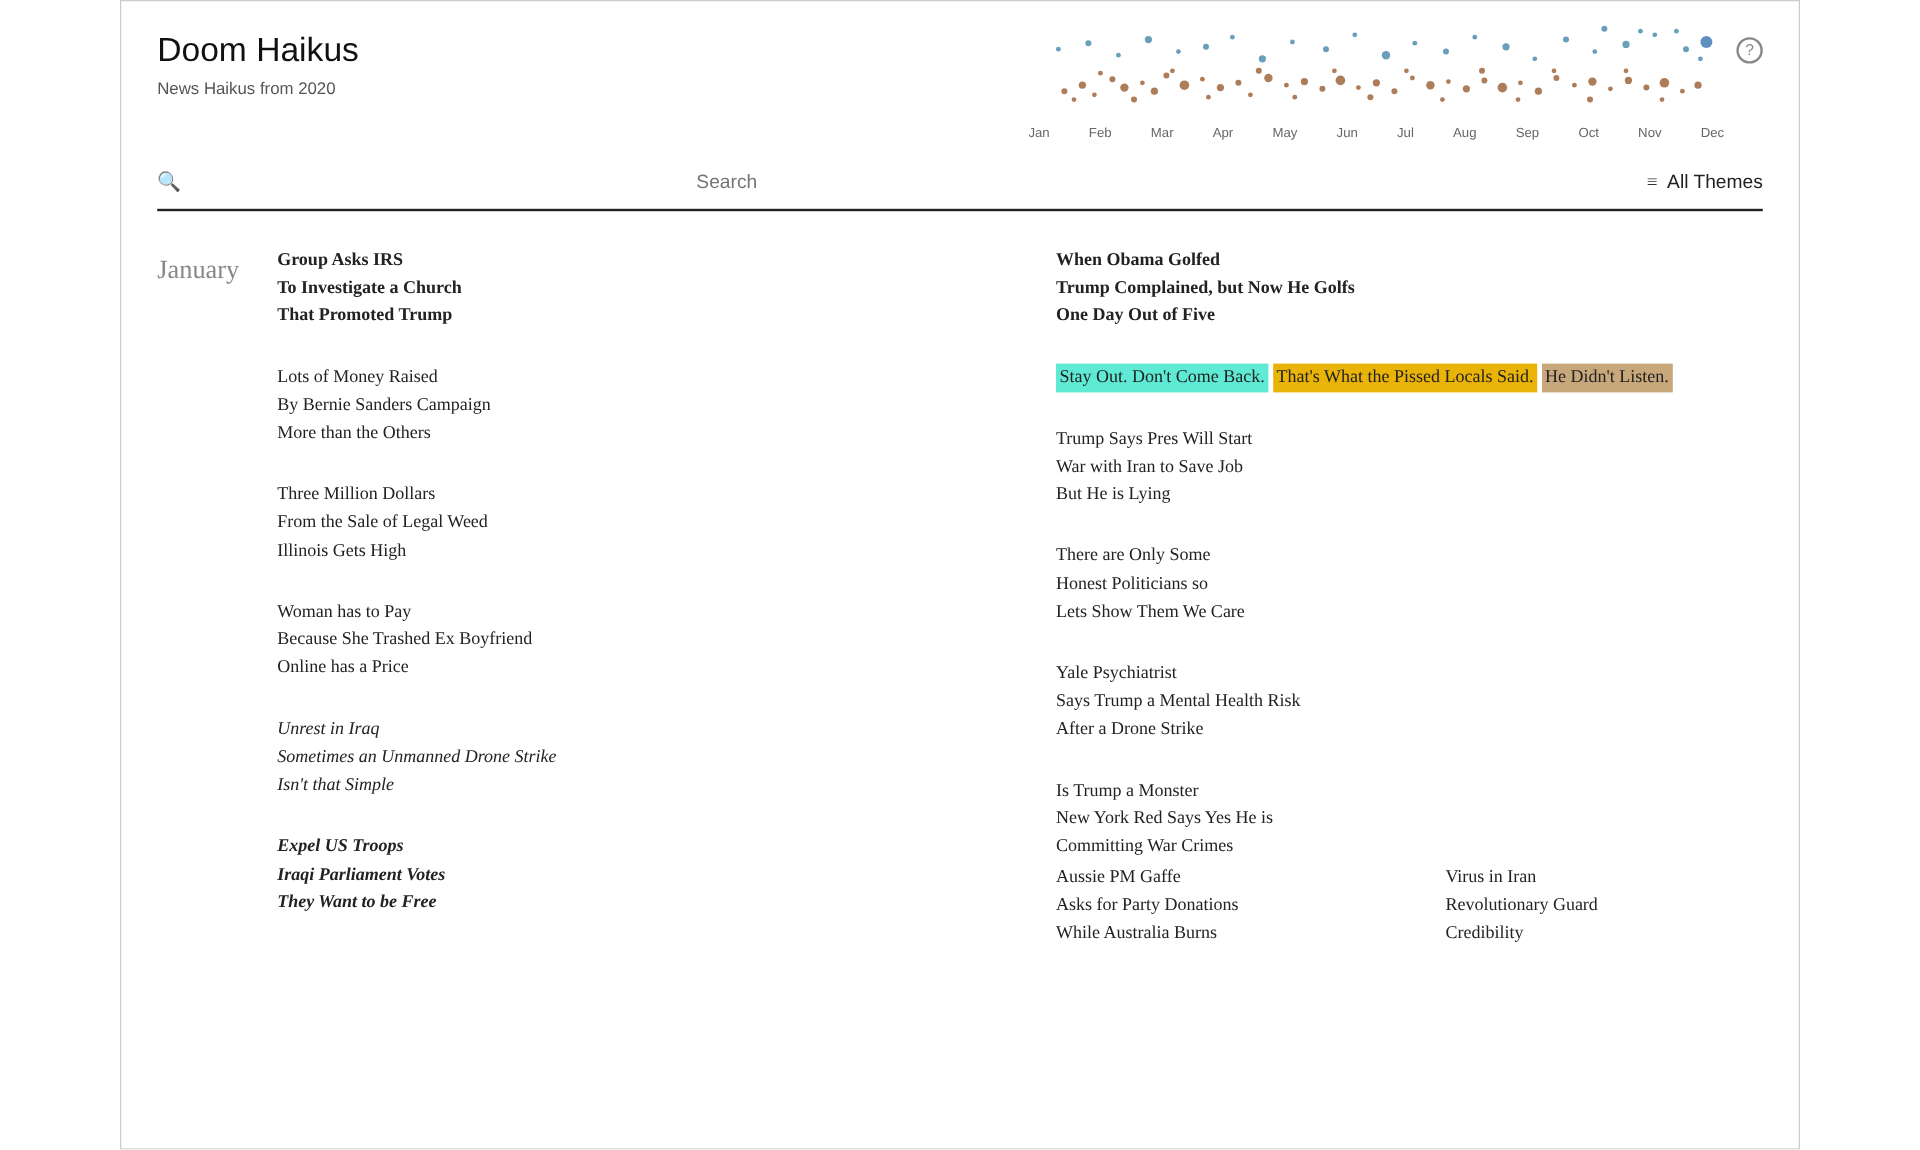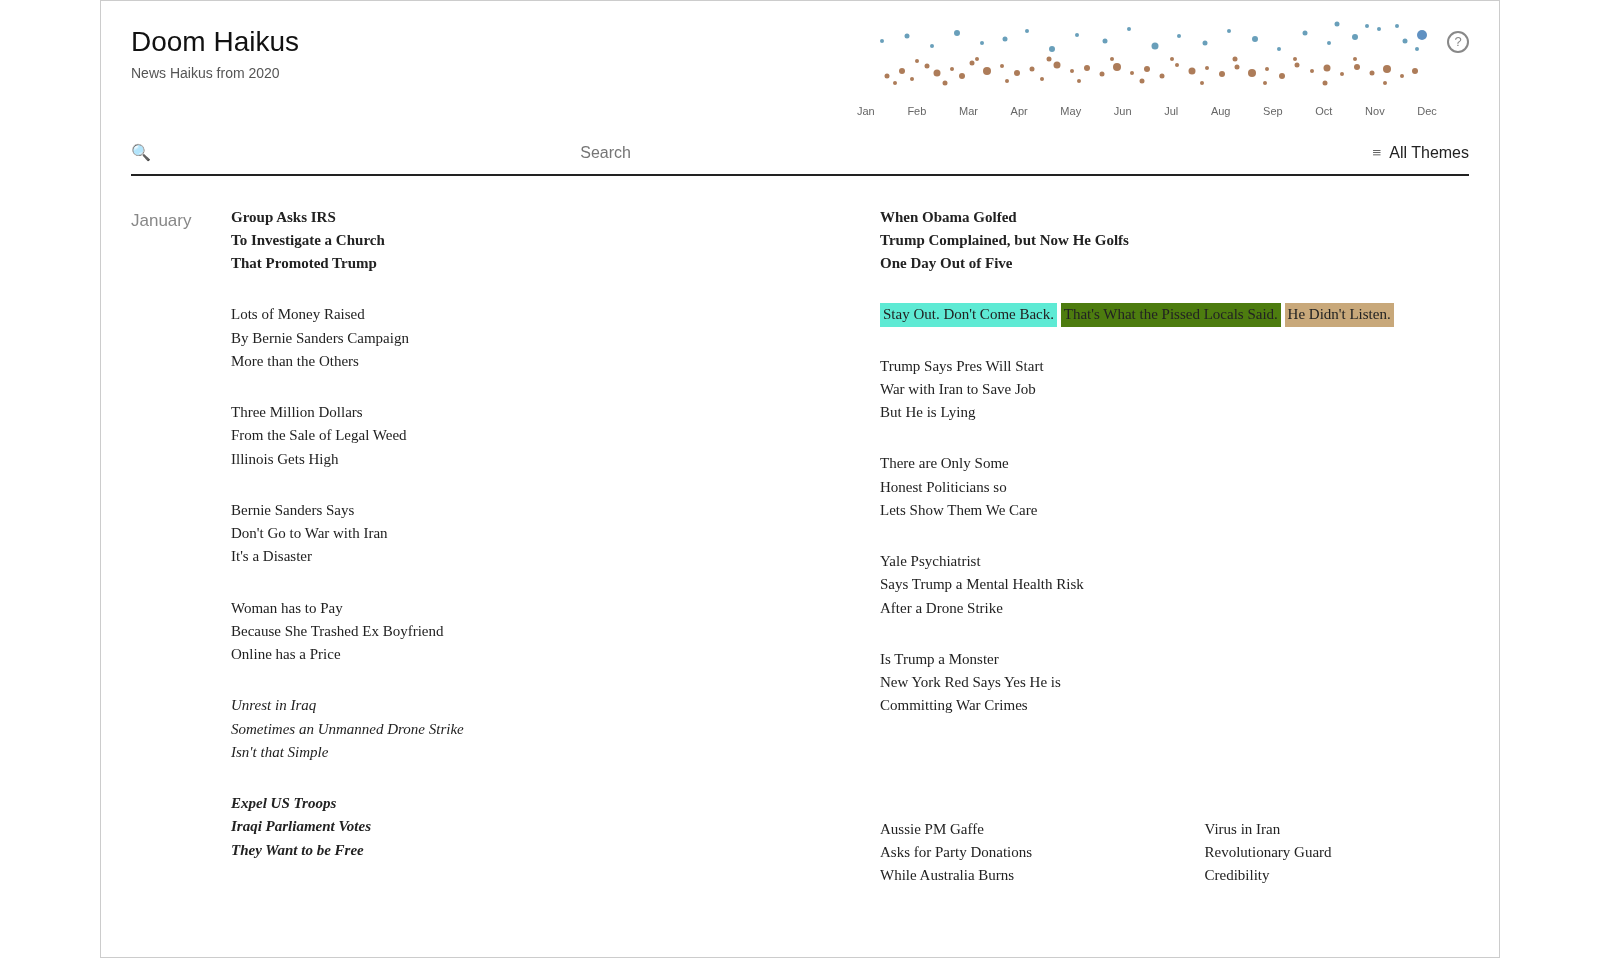--- a/index.html
+++ b/index.html
@@ -131,23 +131,23 @@
     
     .content-area {
       display: flex;
       gap: 0;
     }
     .month-label-col {
       flex: 0 0 100px;
       padding-top: 0;
     }
     .month-label {
-      font-size: 17px;
+      font-size: 22px;
       color: #888;
-      font-family: Liberation Sans, sans-serif;
+      font-family: Liberation Serif, serif;
       padding-top: 2px;
     }
     .haikus-col {
       flex: 1;
     }
     .haiku-item {
       margin-bottom: 28px;
       line-height: 1.55;
     }
     .haiku-line {
@@ -317,25 +317,20 @@
             <span class="haiku-line">By Bernie Sanders Campaign</span>
             <span class="haiku-line">More than the Others</span>
           </div>
 
           <div class="haiku-item" style="margin-bottom: 28px;">
             <span class="haiku-line">Three Million Dollars</span>
             <span class="haiku-line">From the Sale of Legal Weed</span>
             <span class="haiku-line">Illinois Gets High</span>
           </div>
 
-          <div class="haiku-item" style="margin-bottom: 28px;">
-            <span class="haiku-line">Bernie Sanders Says</span>
-            <span class="haiku-line">Don't Go to War with Iran</span>
-            <span class="haiku-line">It's a Disaster</span>
-          </div>
 
           <div class="haiku-item" style="margin-bottom: 28px;">
             <span class="haiku-line">Woman has to Pay</span>
             <span class="haiku-line">Because She Trashed Ex Boyfriend</span>
             <span class="haiku-line">Online has a Price</span>
           </div>
 
           <div class="haiku-item" style=" font-style: italic;">
             <span class="haiku-line">Unrest in Iraq</span>
             <span class="haiku-line">Sometimes an Unmanned Drone Strike</span>
@@ -352,21 +347,21 @@
         <div>
 
           <div class="haiku-item" style="margin-bottom: 28px;">
             <span class="haiku-line bold">When Obama Golfed</span>
             <span class="haiku-line bold">Trump Complained, but Now He Golfs</span>
             <span class="haiku-line bold">One Day Out of Five</span>
           </div>
 
           <div class="haiku-item" style="margin-bottom: 28px;">
             <span class="haiku-line" style="background:#5eead4; display:inline-block; padding: 0 3px;">Stay Out. Don't Come Back.</span>
-            <span class="haiku-line" style="background:#4d7c0f; display:inline-block; padding: 0 3px;">That's What the Pissed Locals Said.</span>
+            <span class="haiku-line" style="background:#eab308; display:inline-block; padding: 0 3px;">That's What the Pissed Locals Said.</span>
             <span class="haiku-line" style="background:#c8a87a; display:inline-block; padding: 0 3px;">He Didn't Listen.</span>
           </div>
 
           <div class="haiku-item" style="margin-bottom: 28px;">
             <span class="haiku-line">Trump Says Pres Will Start</span>
             <span class="haiku-line">War with Iran to Save Job</span>
             <span class="haiku-line">But He is Lying</span>
           </div>
 
           <div class="haiku-item" style="margin-bottom: 28px;">

